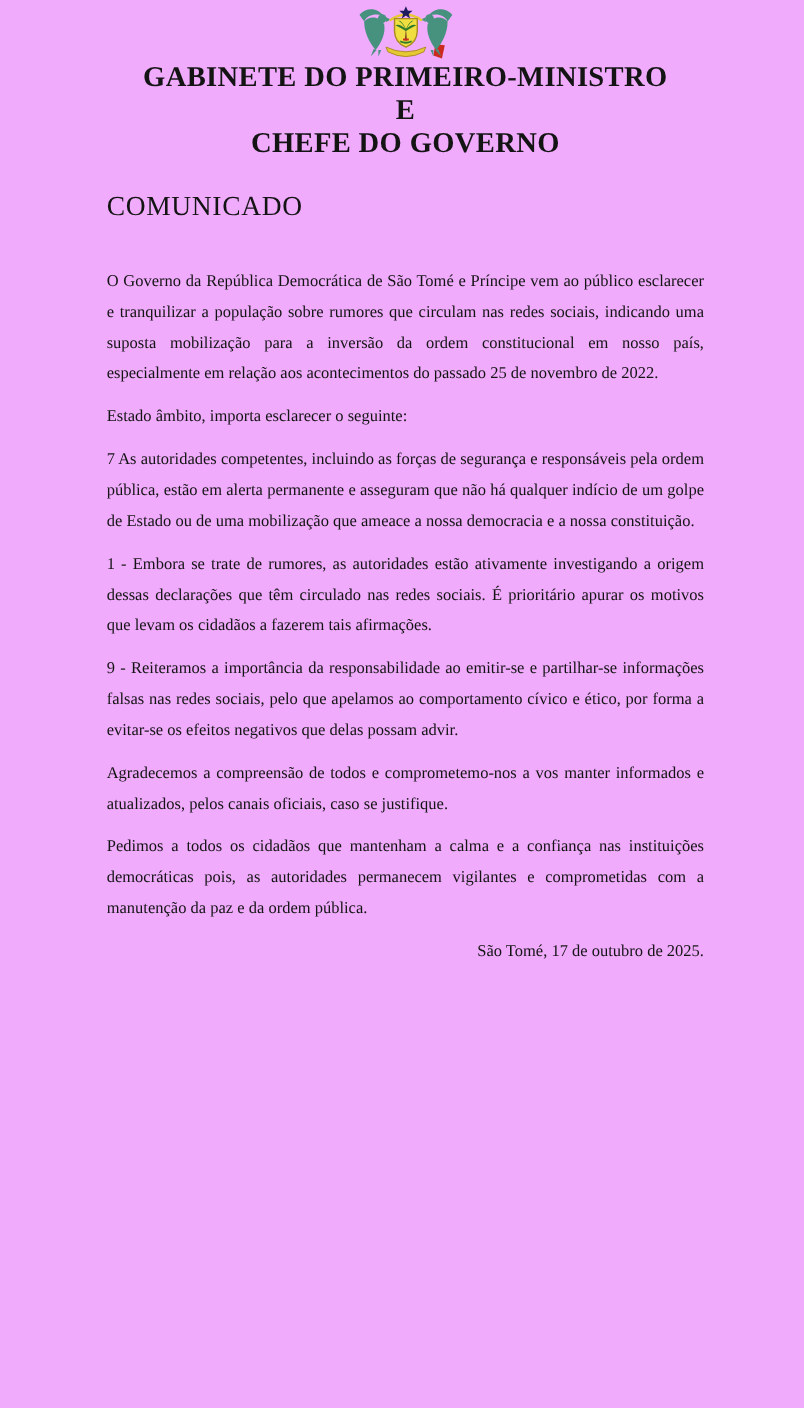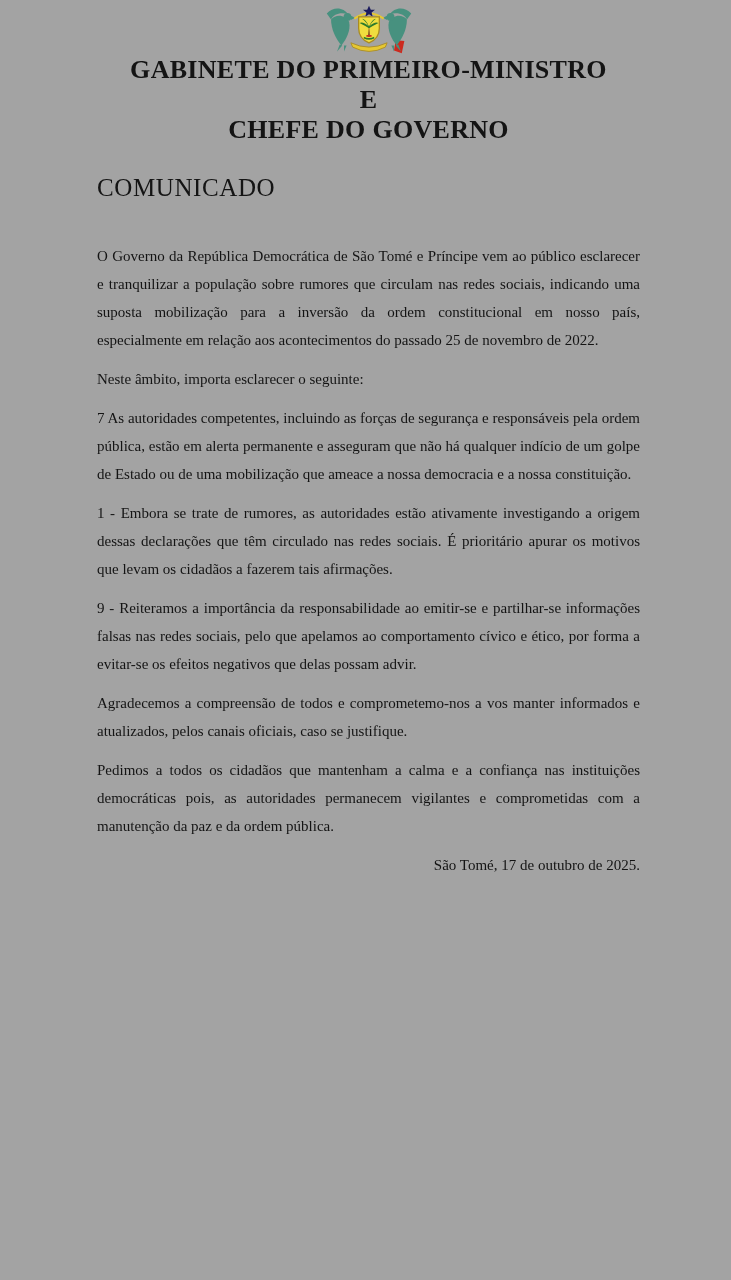--- a/index.html
+++ b/index.html
@@ -5,21 +5,21 @@
   html, body {
     margin: 0;
     padding: 0;
     background: #ffffff;
   }
   .page {
     position: relative;
     width: 731px;
     height: 1280px;
     box-sizing: border-box;
-    background: #a3a3a3;
+    background: #f0abfc;
     color: #141414;
     font-family: "Liberation Serif", "DejaVu Serif", serif;
     padding: 4px 91px 0 97px;
     overflow: hidden;
   }
   .emblem {
     width: 100px;
     height: 50px;
     margin: 0 auto;
   }
@@ -109,21 +109,21 @@
     <div class="office-title">
       <div>GABINETE DO PRIMEIRO-MINISTRO</div>
       <div>E</div>
       <div>CHEFE DO GOVERNO</div>
     </div>
     <div class="doc-type">COMUNICADO</div>
   </header>
 
   <main class="body-text">
     <p>O Governo da República Democrática de São Tomé e Príncipe vem ao público esclarecer e tranquilizar a população sobre rumores que circulam nas redes sociais, indicando uma suposta mobilização para a inversão da ordem constitucional em nosso país, especialmente em relação aos acontecimentos do passado 25 de novembro de 2022.</p>
-    <p>Neste âmbito, importa esclarecer o seguinte:</p>
+    <p>Estado âmbito, importa esclarecer o seguinte:</p>
     <p>7 As autoridades competentes, incluindo as forças de segurança e responsáveis pela ordem pública, estão em alerta permanente e asseguram que não há qualquer indício de um golpe de Estado ou de uma mobilização que ameace a nossa democracia e a nossa constituição.</p>
     <p>1 - Embora se trate de rumores, as autoridades estão ativamente investigando a origem dessas declarações que têm circulado nas redes sociais. É prioritário apurar os motivos que levam os cidadãos a fazerem tais afirmações.</p>
     <p>9 - Reiteramos a importância da responsabilidade ao emitir-se e partilhar-se informações falsas nas redes sociais, pelo que apelamos ao comportamento cívico e ético, por forma a evitar-se os efeitos negativos que delas possam advir.</p>
     <p>Agradecemos a compreensão de todos e comprometemo-nos a vos manter informados e atualizados, pelos canais oficiais, caso se justifique.</p>
     <p>Pedimos a todos os cidadãos que mantenham a calma e a confiança nas instituições democráticas pois, as autoridades permanecem vigilantes e comprometidas com a manutenção da paz e da ordem pública.</p>
     <p class="date-line">São Tomé, 17 de outubro de 2025.</p>
   </main>
 
 </div>
 

